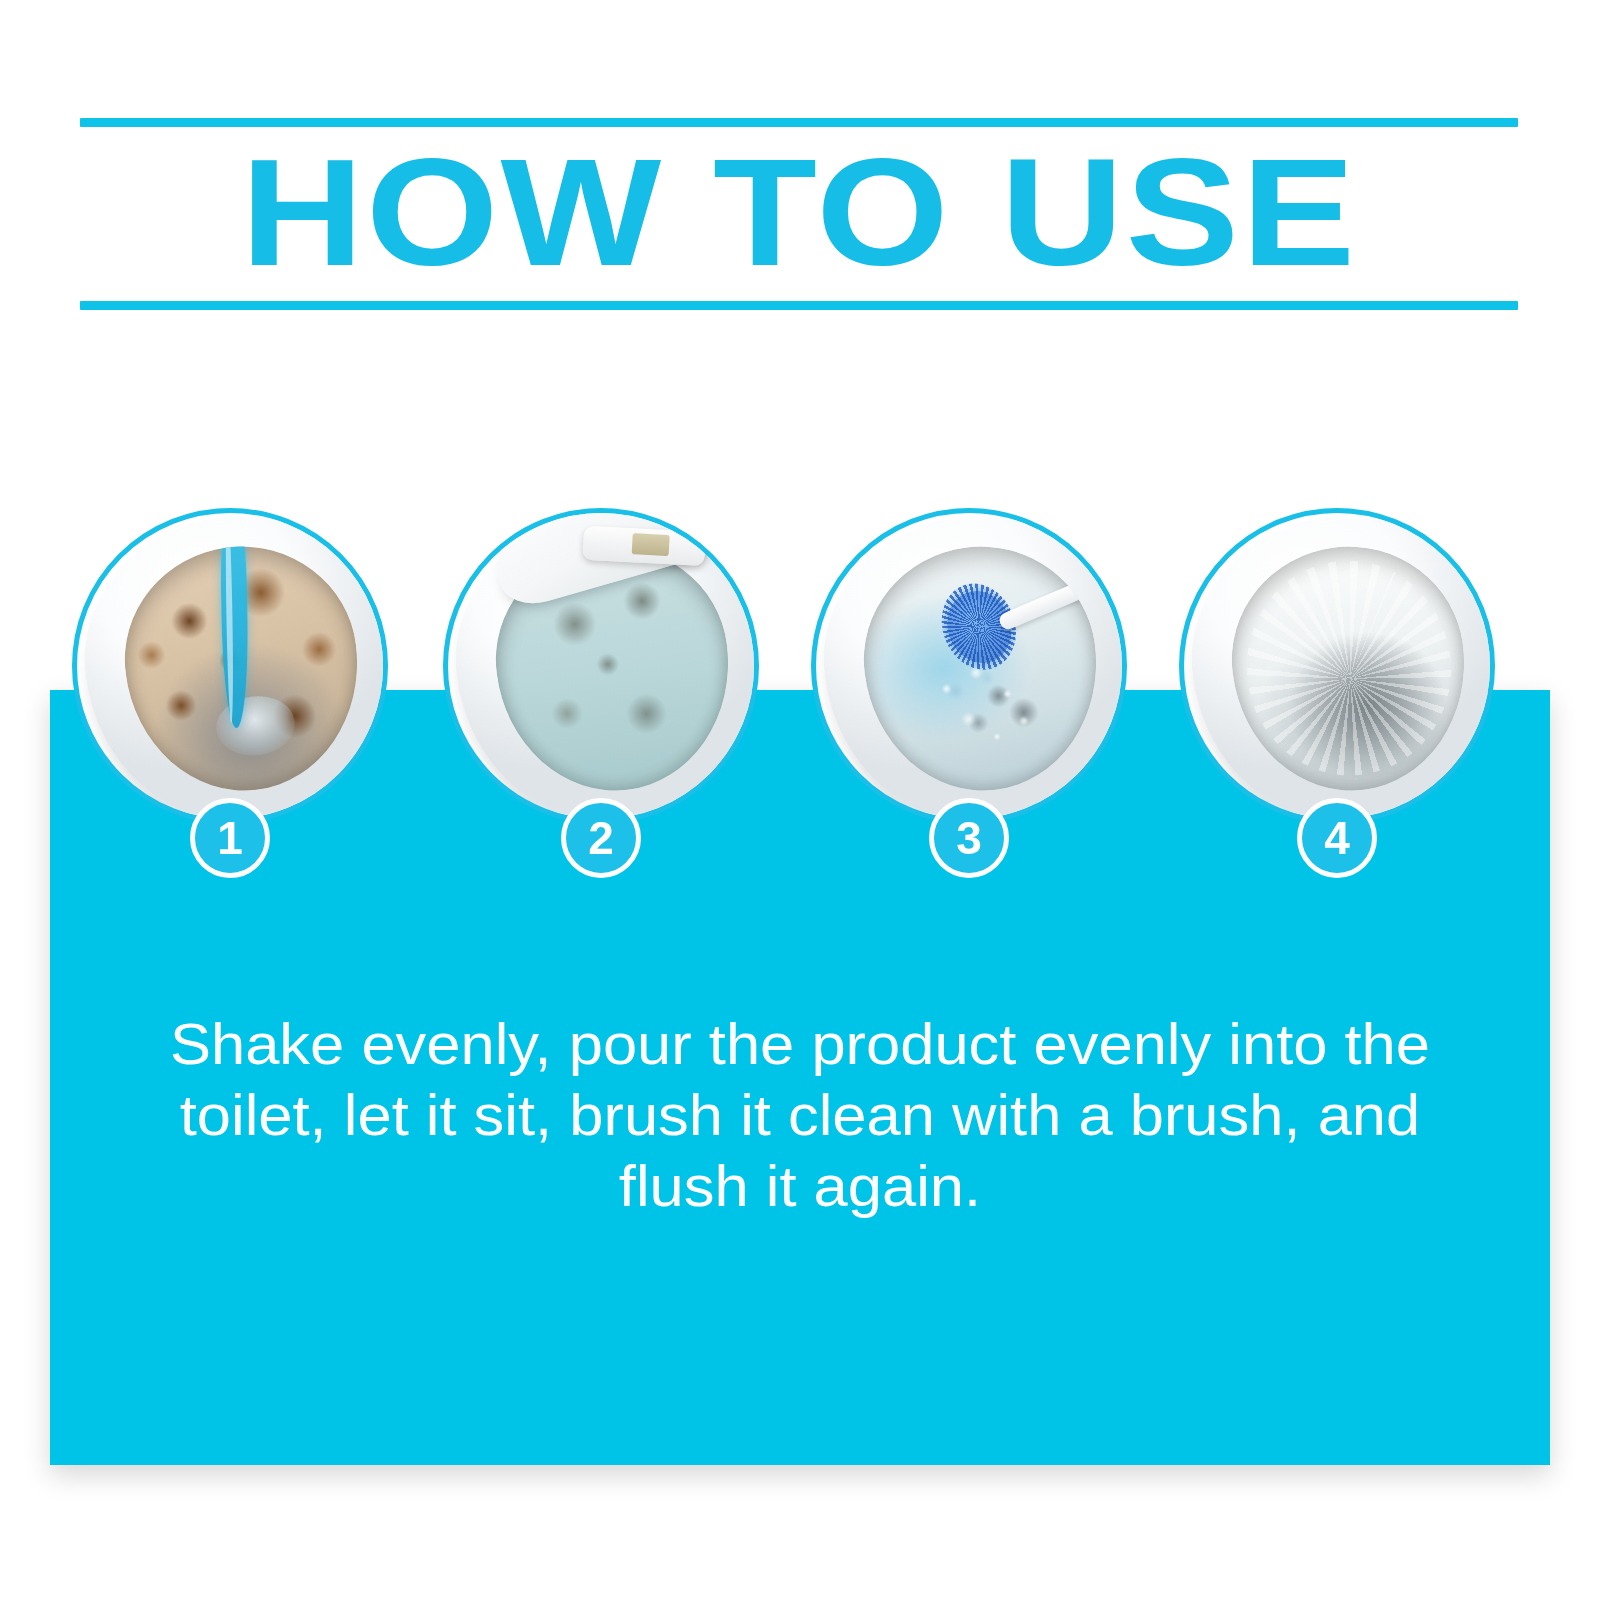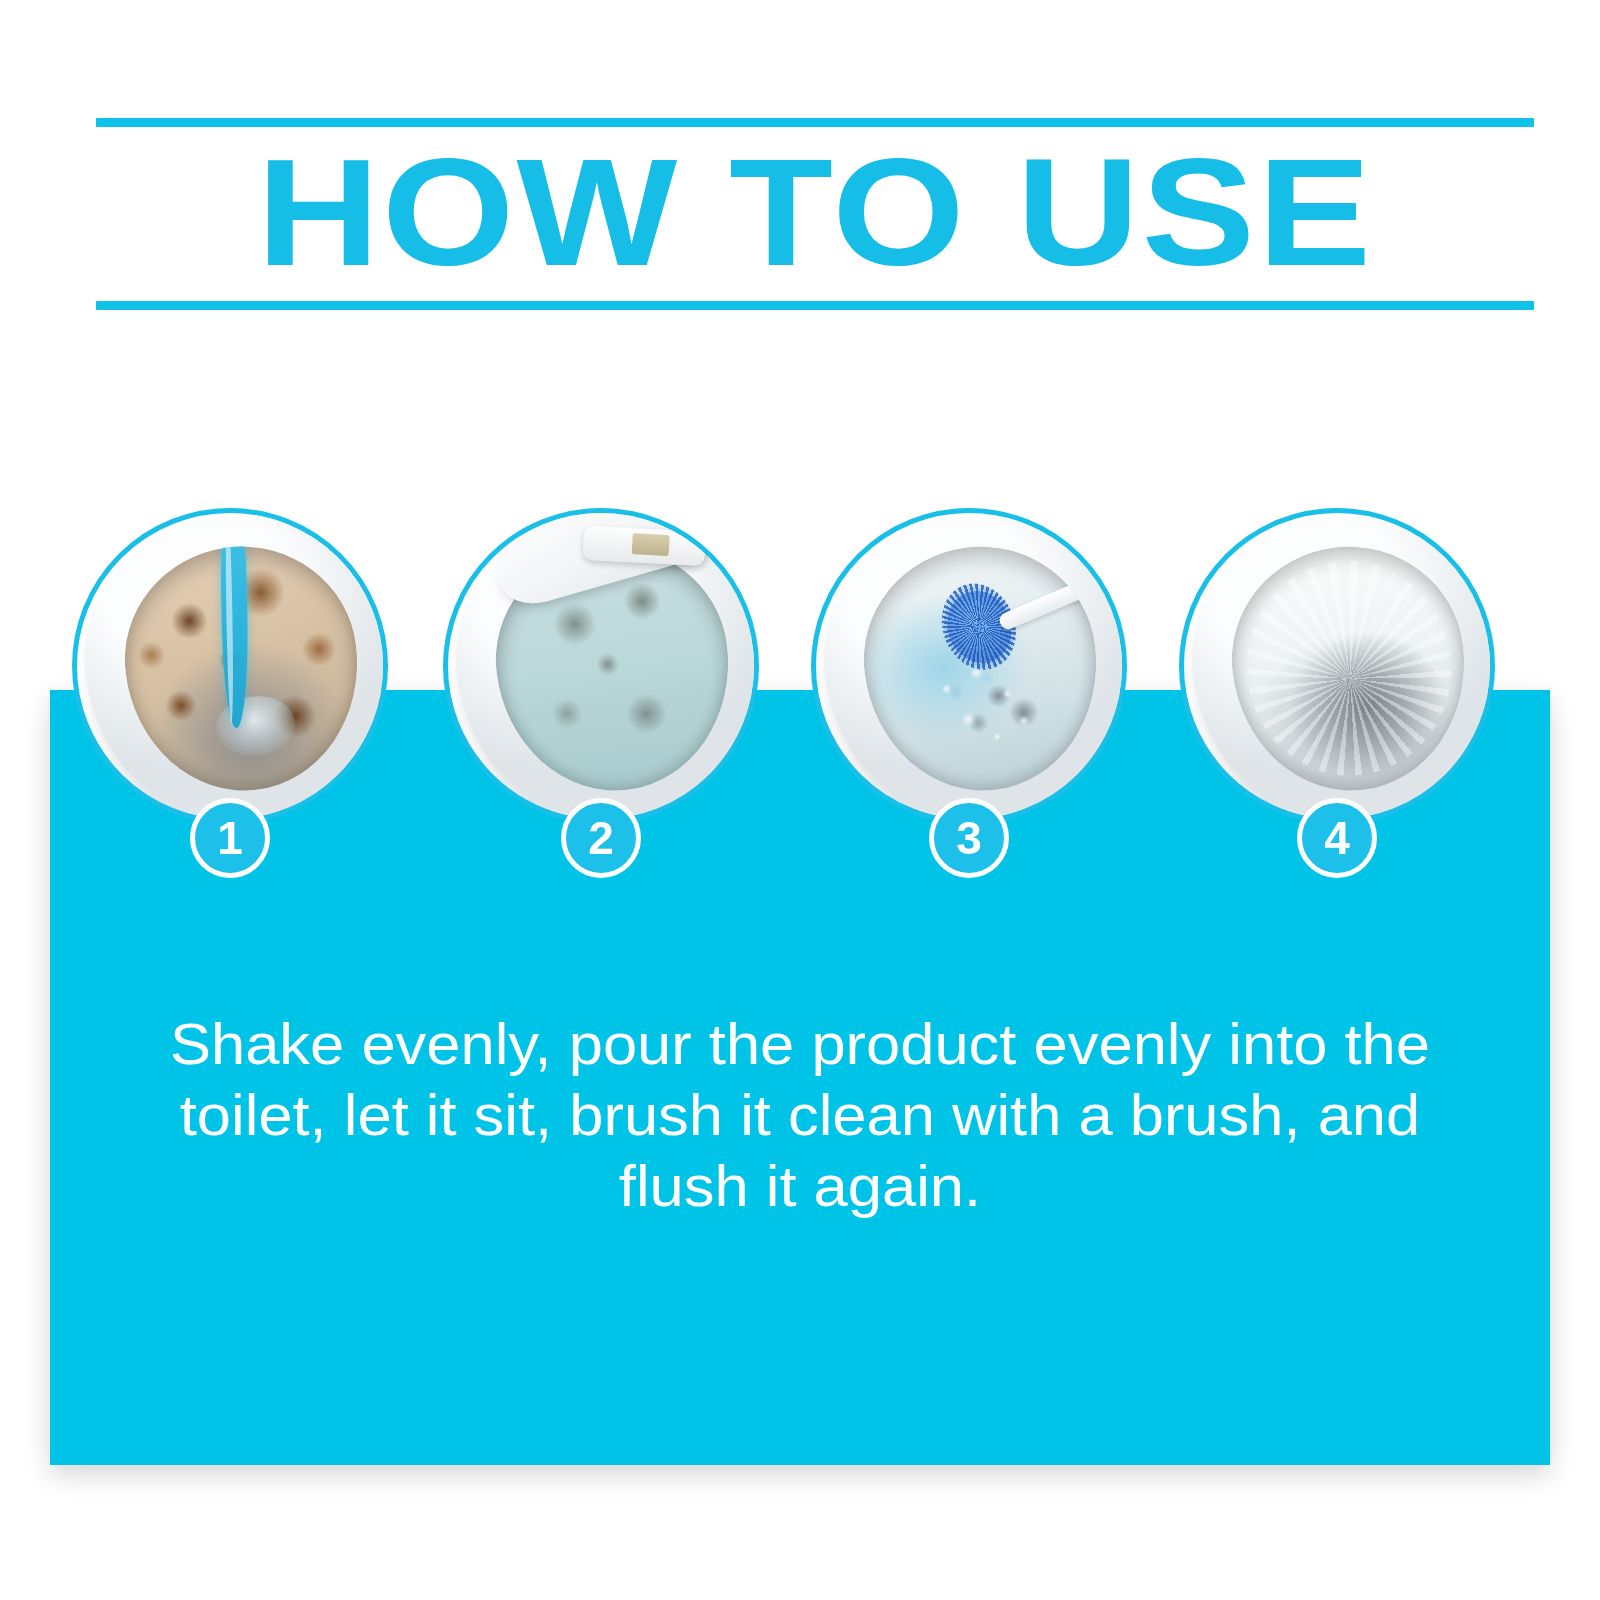--- a/index.html
+++ b/index.html
@@ -12,21 +12,21 @@
     height: 1600px;
     position: relative;
     overflow: hidden;
     font-family: "Liberation Sans", sans-serif;
     -webkit-font-smoothing: antialiased;
   }
 
   
   #header {
     position: absolute;
-    left: 96px;
+    left: 80px;
     top: 118px;
     width: 1438px;
     height: 152px;
   }
   .rule {
     position: absolute;
     left: 0;
     width: 100%;
     height: 9px;
     background: #0FC2E8;

